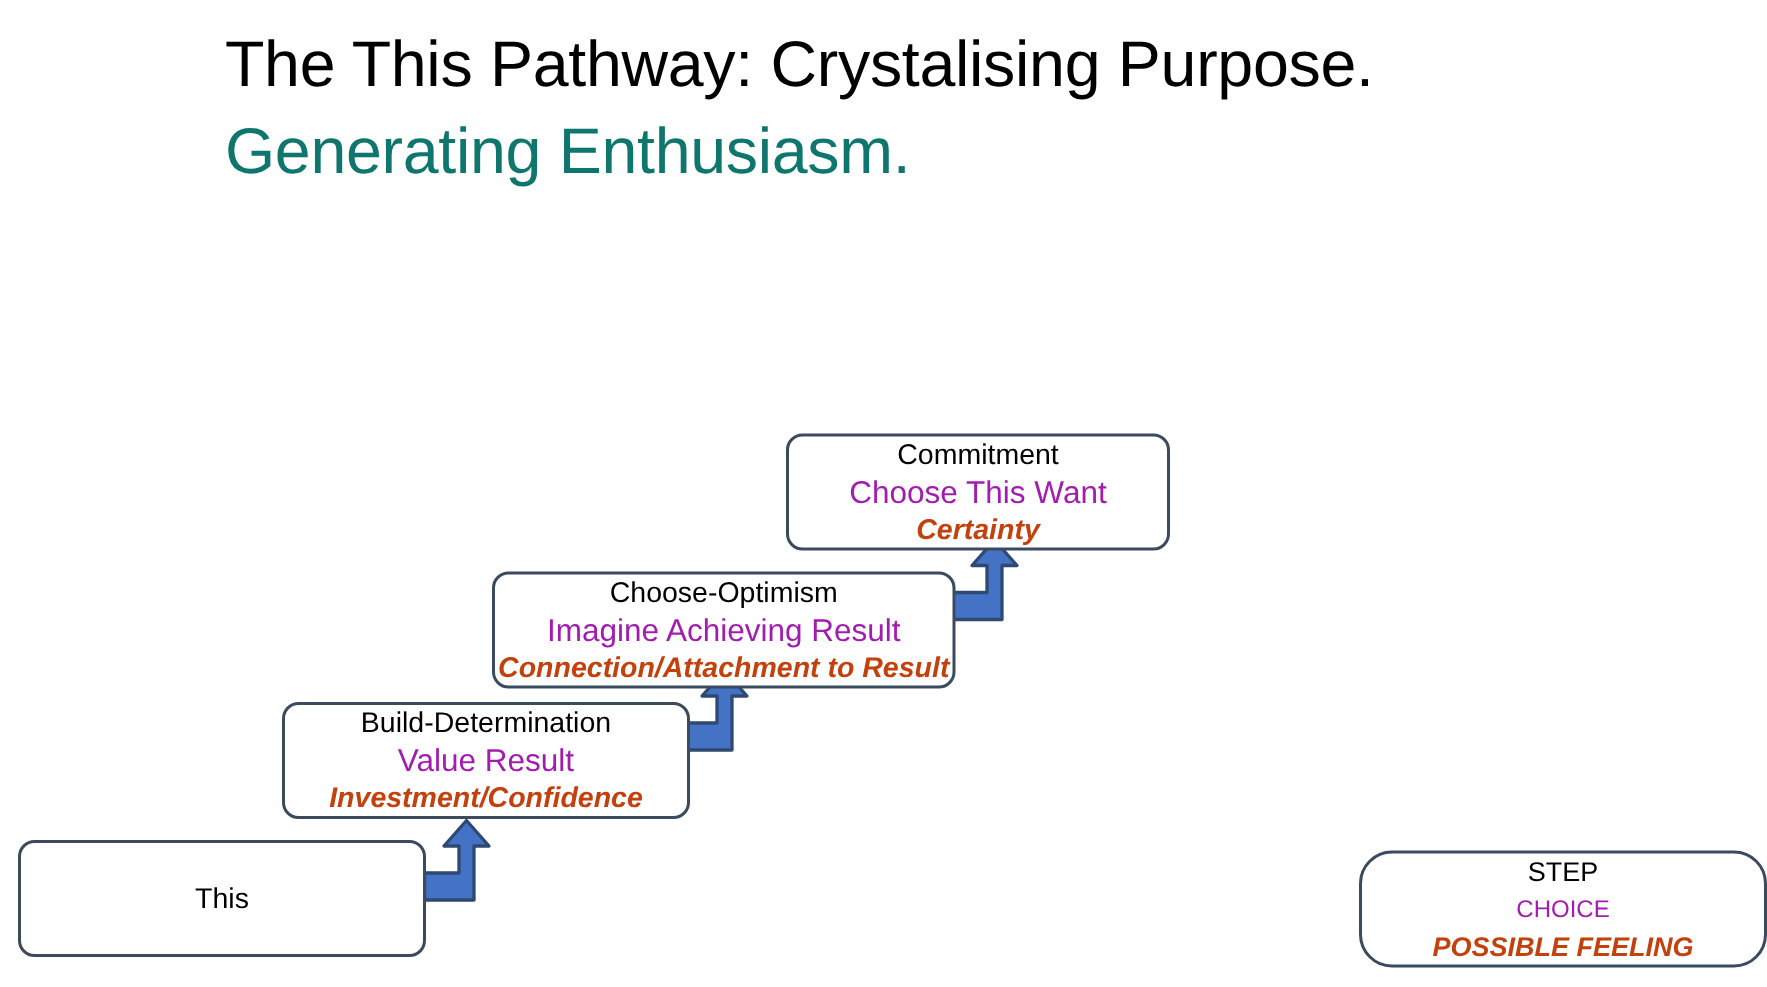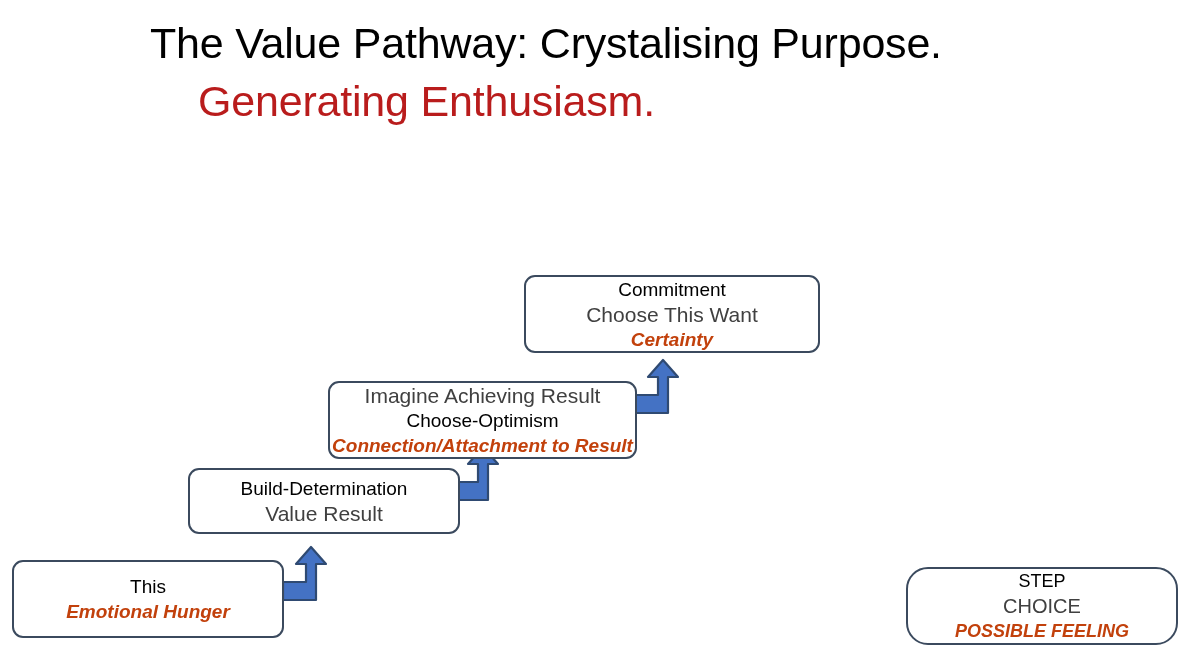--- a/index.html
+++ b/index.html
@@ -24,21 +24,21 @@
     width: 940px;
   }
   .title-line {
     font-size: 43px;
     line-height: 58px;
     font-weight: 400;
     letter-spacing: -0.2px;
     white-space: nowrap;
   }
   .title-line-1 { color: #000000; }
-  .title-line-2 { color: #b91c1c; margin-left: 48px; }
+  .title-line-2 { color: #0f766e; }
 
   
   .step-box {
     position: absolute;
     box-sizing: border-box;
     background: #ffffff;
     border: 2px solid #3B4A5E;
     border-radius: 11px;
     display: flex;
     flex-direction: column;
@@ -48,47 +48,47 @@
   }
   .step-line {
     white-space: nowrap;
     line-height: 25px;
   }
   .step-title {
     color: #000000;
     font-size: 19px;
   }
   .step-choice {
-    color: #404040;
+    color: #a21caf;
     font-size: 21px;
   }
   .step-feeling {
     color: #c2410c;
     font-size: 19px;
     font-style: italic;
     font-weight: bold;
   }
 
   
   #legend-box .step-title  { font-size: 18px; }
-  #legend-box .step-choice { font-size: 20px; text-align: center; }
+  #legend-box .step-choice { font-size: 16px; text-align: center; }
   #legend-box .step-feeling{ font-size: 18px; }
 
   
   .elbow-arrow {
     position: absolute;
     z-index: 2;
   }
   .elbow-arrow svg { display: block; overflow: visible; }
 </style>
 </head>
 <body>
 
 <div id="title-block">
-  <div class="title-line title-line-1">The Value Pathway: Crystalising Purpose.</div>
+  <div class="title-line title-line-1">The This Pathway: Crystalising Purpose.</div>
   <div class="title-line title-line-2">Generating Enthusiasm.</div>
 </div>
 
 <div class="elbow-arrow" style="left:278px; top:543px;">
   <svg width="70" height="62" viewBox="0 0 70 62">
     <path d="M5,57 L5,39 L28,39 L28,21 L18,21 L33,4 L48,21 L38,21 L38,57 Z" fill="#4472C4" stroke="#2F4A72" stroke-width="2.2" stroke-linejoin="round"></path>
   </svg>
 </div>
 
 <div class="elbow-arrow" style="left:450px; top:443px;">
@@ -98,35 +98,35 @@
 </div>
 
 <div class="elbow-arrow" style="left:630px; top:356px;">
   <svg width="70" height="62" viewBox="0 0 70 62">
     <path d="M5,57 L5,39 L28,39 L28,21 L18,21 L33,4 L48,21 L38,21 L38,57 Z" fill="#4472C4" stroke="#2F4A72" stroke-width="2.2" stroke-linejoin="round"></path>
   </svg>
 </div>
 
 <div class="step-box" id="box-want" style="left:12px; top:560px; width:272px; height:78px;">
   <div class="step-line step-title">This</div>
-  <div class="step-line step-feeling">Emotional Hunger</div>
 </div>
 
-<div class="step-box" id="box-build-determination" style="left:188px; top:468px; width:272px; height:66px;">
+<div class="step-box" id="box-build-determination" style="left:188px; top:468px; width:272px; height:78px;">
   <div class="step-line step-title">Build-Determination</div>
   <div class="step-line step-choice">Value Result</div>
+  <div class="step-line step-feeling">Investment/Confidence</div>
 </div>
 
 <div class="step-box" id="box-choose-optimism" style="left:328px; top:381px; width:309px; height:78px;">
+  <div class="step-line step-title">Choose-Optimism</div>
   <div class="step-line step-choice">Imagine Achieving Result</div>
-  <div class="step-line step-title">Choose-Optimism</div>
   <div class="step-line step-feeling">Connection/Attachment to Result</div>
 </div>
 
-<div class="step-box" id="box-commitment" style="left:524px; top:275px; width:296px; height:78px;">
+<div class="step-box" id="box-commitment" style="left:524px; top:289px; width:256px; height:78px;">
   <div class="step-line step-title">Commitment</div>
   <div class="step-line step-choice">Choose This Want</div>
   <div class="step-line step-feeling">Certainty</div>
 </div>
 
 <div class="step-box" id="legend-box" style="left:906px; top:567px; width:272px; height:78px;border-radius:22px;">
   <div class="step-line step-title">STEP</div>
   <div class="step-line step-choice">CHOICE</div>
   <div class="step-line step-feeling">POSSIBLE FEELING</div>
 </div>

